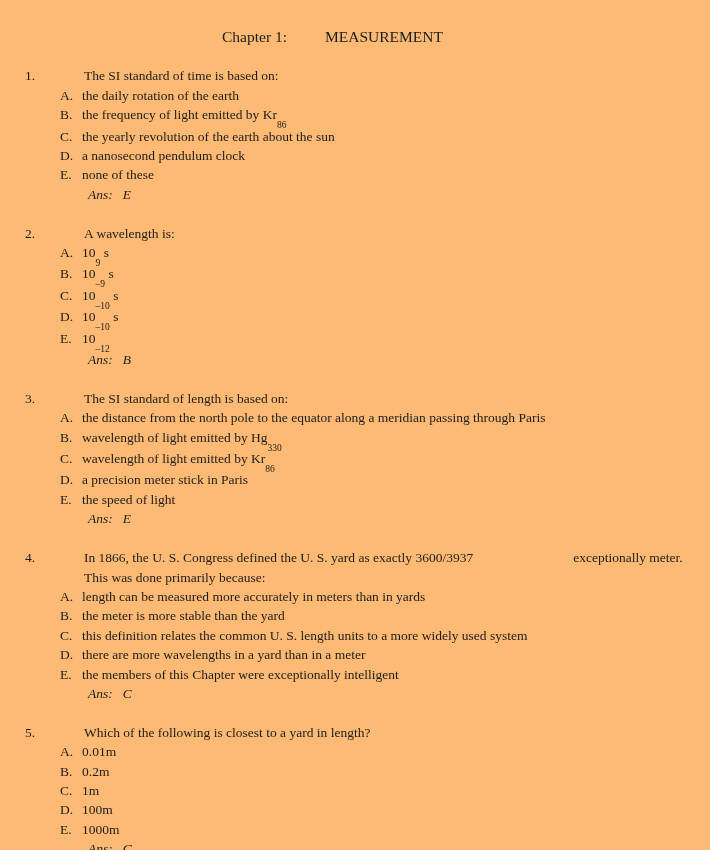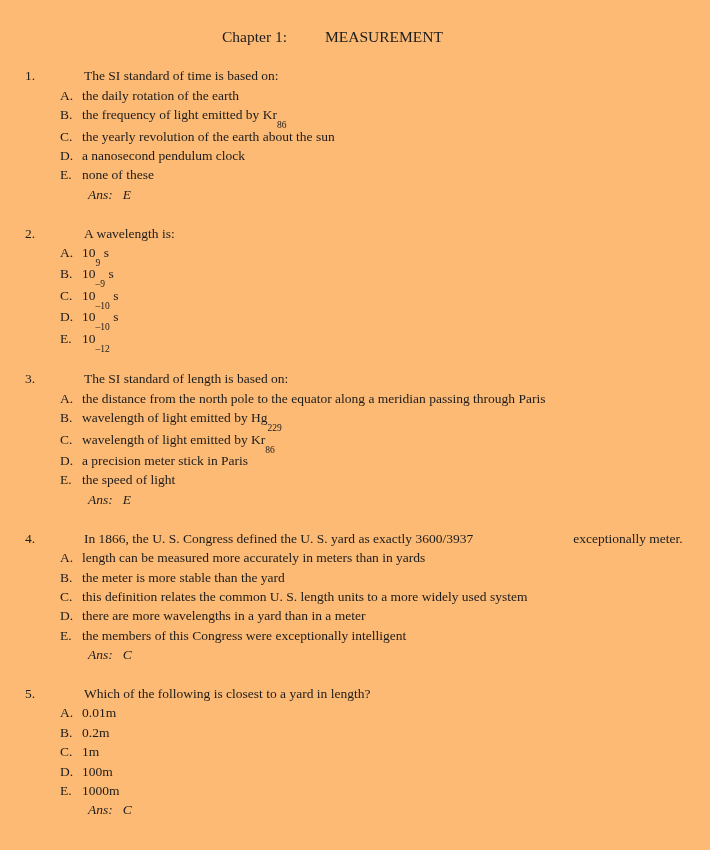--- a/index.html
+++ b/index.html
@@ -125,72 +125,77 @@
           <span class="opt-text"><span>10</span><span class="sub">–10</span><span> s</span></span>
         </div>
         <div class="option">
           <span class="opt-letter">D.</span>
           <span class="opt-text"><span>10</span><span class="sub">–10</span><span> s</span></span>
         </div>
         <div class="option">
           <span class="opt-letter">E.</span>
           <span class="opt-text"><span>10</span><span class="sub">–12</span></span>
         </div>
+        <div class="answer-line"><span>Ans:</span><span class="ans-gap"></span><span>B</span></div>
       </div>
       <div class="question">
         <div class="q-line">
           <span class="q-num">3.</span>
           <span class="q-text"><span>The SI standard of length is based on:</span></span>
         </div>
         <div class="option">
           <span class="opt-letter">A.</span>
           <span class="opt-text"><span>the distance from the north pole to the equator along a meridian passing through Paris</span></span>
         </div>
         <div class="option">
           <span class="opt-letter">B.</span>
-          <span class="opt-text"><span>wavelength of light emitted by Hg</span><span class="sub">229</span></span>
+          <span class="opt-text"><span>wavelength of light emitted by Hg</span><span class="sub">330</span></span>
         </div>
         <div class="option">
           <span class="opt-letter">C.</span>
           <span class="opt-text"><span>wavelength of light emitted by Kr</span><span class="sub">86</span></span>
         </div>
         <div class="option">
           <span class="opt-letter">D.</span>
           <span class="opt-text"><span>a precision meter stick in Paris</span></span>
         </div>
         <div class="option">
           <span class="opt-letter">E.</span>
           <span class="opt-text"><span>the speed of light</span></span>
         </div>
         <div class="answer-line"><span>Ans:</span><span class="ans-gap"></span><span>E</span></div>
       </div>
       <div class="question">
         <div class="q-line">
           <span class="q-num">4.</span>
           <span class="q-text"><span>In 1866, the U. S. Congress defined the U. S. yard as exactly 3600/3937</span><span class="gap" style="width: 100px;"></span><span>exceptionally meter.</span></span>
         </div>
+        <div class="q-line">
+          <span class="q-num"></span>
+          <span class="q-text"><span>This was done primarily because:</span></span>
+        </div>
         <div class="option">
           <span class="opt-letter">A.</span>
           <span class="opt-text"><span>length can be measured more accurately in meters than in yards</span></span>
         </div>
         <div class="option">
           <span class="opt-letter">B.</span>
           <span class="opt-text"><span>the meter is more stable than the yard</span></span>
         </div>
         <div class="option">
           <span class="opt-letter">C.</span>
           <span class="opt-text"><span>this definition relates the common U. S. length units to a more widely used system</span></span>
         </div>
         <div class="option">
           <span class="opt-letter">D.</span>
           <span class="opt-text"><span>there are more wavelengths in a yard than in a meter</span></span>
         </div>
         <div class="option">
           <span class="opt-letter">E.</span>
-          <span class="opt-text"><span>the members of this Congress were exceptionally intelligent</span></span>
+          <span class="opt-text"><span>the members of this Chapter were exceptionally intelligent</span></span>
         </div>
         <div class="answer-line"><span>Ans:</span><span class="ans-gap"></span><span>C</span></div>
       </div>
       <div class="question">
         <div class="q-line">
           <span class="q-num">5.</span>
           <span class="q-text"><span>Which of the following is closest to a yard in length?</span></span>
         </div>
         <div class="option">
           <span class="opt-letter">A.</span>

